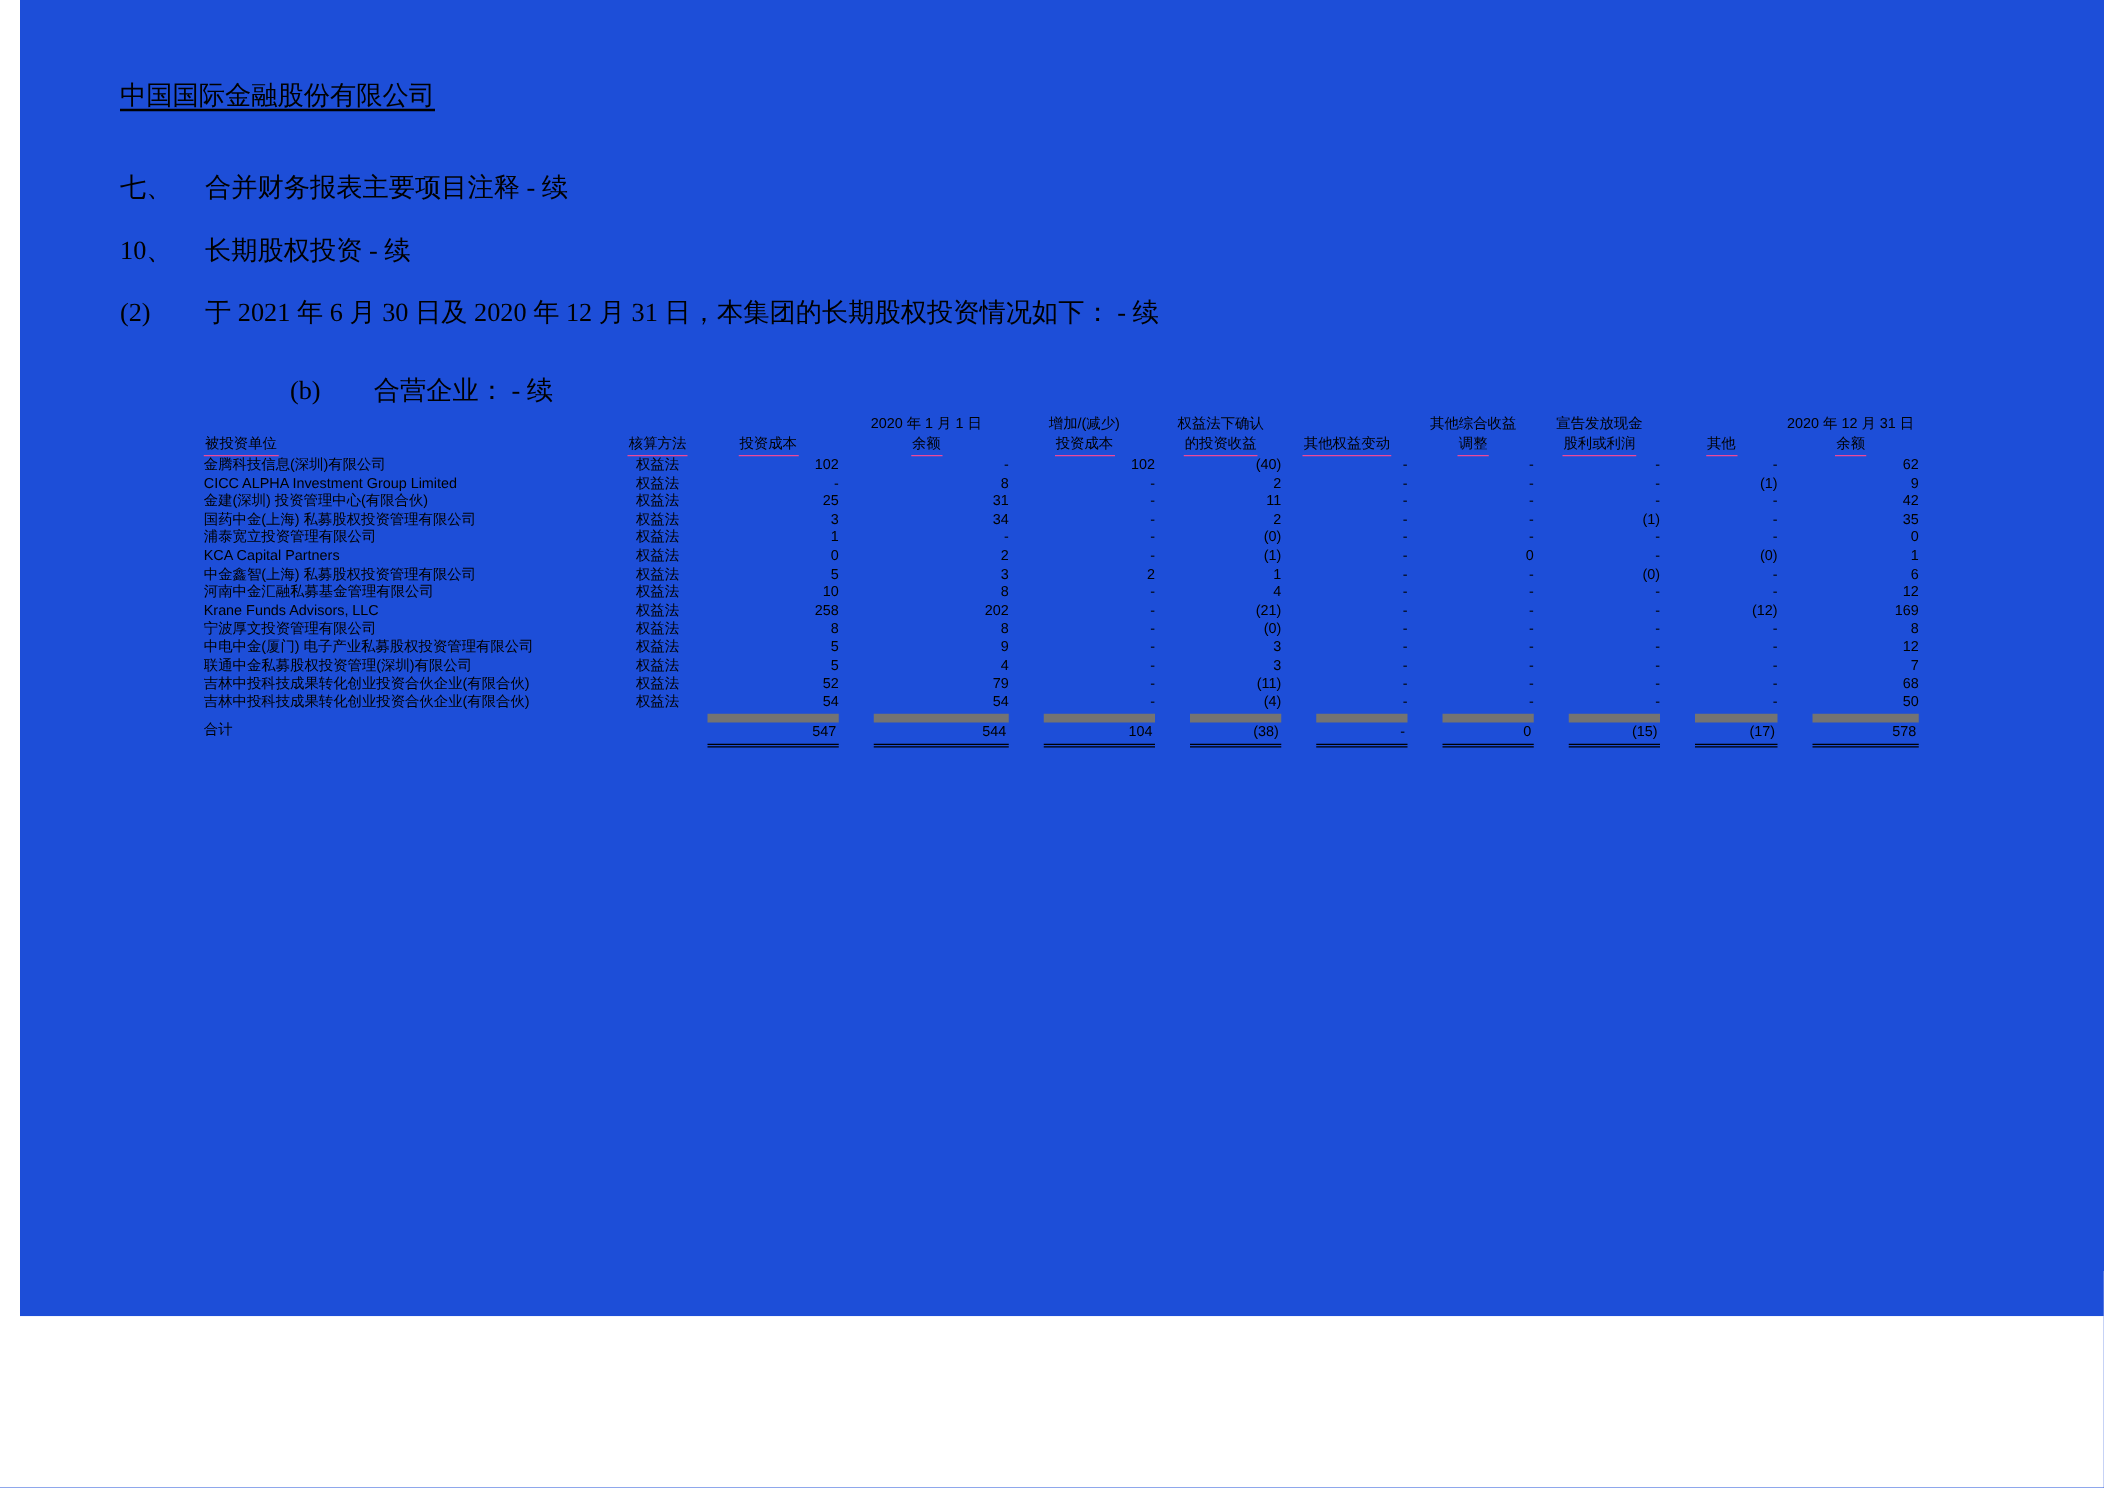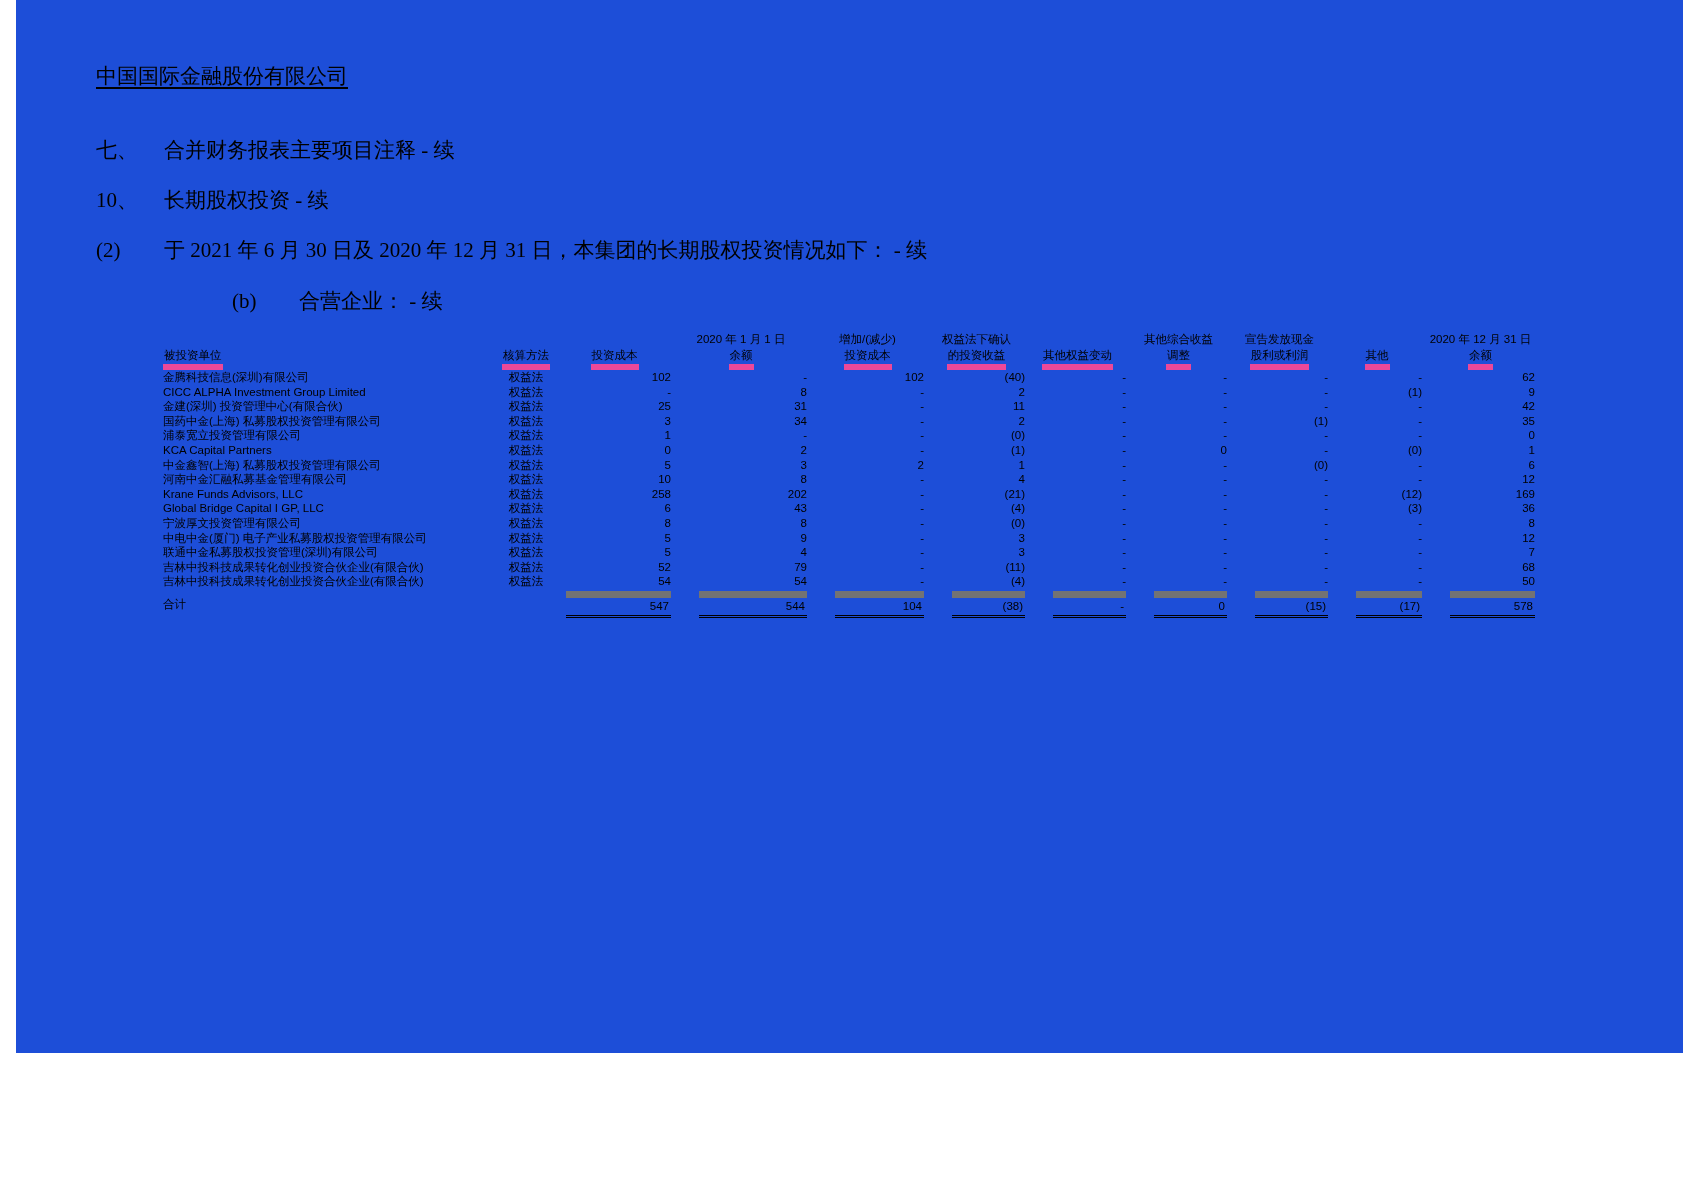--- a/index.html
+++ b/index.html
@@ -31,21 +31,21 @@
     width:1374px;
     font-family:"Liberation Sans", sans-serif;
     font-size:11.5px;
   }
   table { border-collapse:collapse; width:100%; table-layout:fixed; }
   th, td { padding:0; margin:0; white-space:nowrap; font-weight:normal; }
   thead th { vertical-align:bottom; text-align:center; }
   thead th.left { text-align:left; }
   tr.h-top th { line-height:15px; font-size:11.5px; }
   tr.h-label th { line-height:16px; }
-  tr.h-label .ul { display:inline-block; border-bottom:6px solid #ec4899; padding:0 1px 1px 1px; }
+  tr.h-label .ul { display:inline-block; border-bottom:1px solid #ec4899; padding:0 1px 1px 1px; }
   tr.h-unit th { line-height:13px; padding-bottom:13px; font-size:11px; }
   tbody td { line-height:14.6px; font-size:11.5px; vertical-align:bottom; }
   td.company { text-align:left; overflow:hidden; }
   td.method  { text-align:center; }
   td.num     { text-align:right; padding-right:2px; }
   tr.total td { vertical-align:top; }
   tr.total .rule {
     margin-left:26px;
     margin-top:2px;
     border-top:7px solid #737373;
@@ -75,21 +75,21 @@
   </div>
 
   <div class="hline" style="top:186px">
     <span class="no">10、</span><span>长期股权投资 - 续</span>
   </div>
 
   <div class="hline" style="top:236px">
     <span class="no">(2)</span><span>于 2021 年 6 月 30 日及 2020 年 12 月 31 日，本集团的长期股权投资情况如下： - 续</span>
   </div>
 
-  <div class="hline sub" style="top:287px">
+  <div class="hline sub" style="top:298px">
     <span class="no">(b)</span><span>合营企业： - 续</span>
   </div>
 
   <div class="table-wrap">
     <table>
       <colgroup id="cols">
           <col style="width: 333px;">
           <col style="width: 60px;">
           <col style="width: 117px;">
           <col style="width: 136px;">
@@ -241,33 +241,20 @@
             <td class="num">202</td>
             <td class="num">-</td>
             <td class="num">(21)</td>
             <td class="num">-</td>
             <td class="num">-</td>
             <td class="num">-</td>
             <td class="num">(12)</td>
             <td class="num">169</td>
           </tr>
           <tr>
-            <td class="company">Global Bridge Capital I GP, LLC</td>
-            <td class="method">权益法</td>
-            <td class="num">6</td>
-            <td class="num">43</td>
-            <td class="num">-</td>
-            <td class="num">(4)</td>
-            <td class="num">-</td>
-            <td class="num">-</td>
-            <td class="num">-</td>
-            <td class="num">(3)</td>
-            <td class="num">36</td>
-          </tr>
-          <tr>
             <td class="company">宁波厚文投资管理有限公司</td>
             <td class="method">权益法</td>
             <td class="num">8</td>
             <td class="num">8</td>
             <td class="num">-</td>
             <td class="num">(0)</td>
             <td class="num">-</td>
             <td class="num">-</td>
             <td class="num">-</td>
             <td class="num">-</td>

